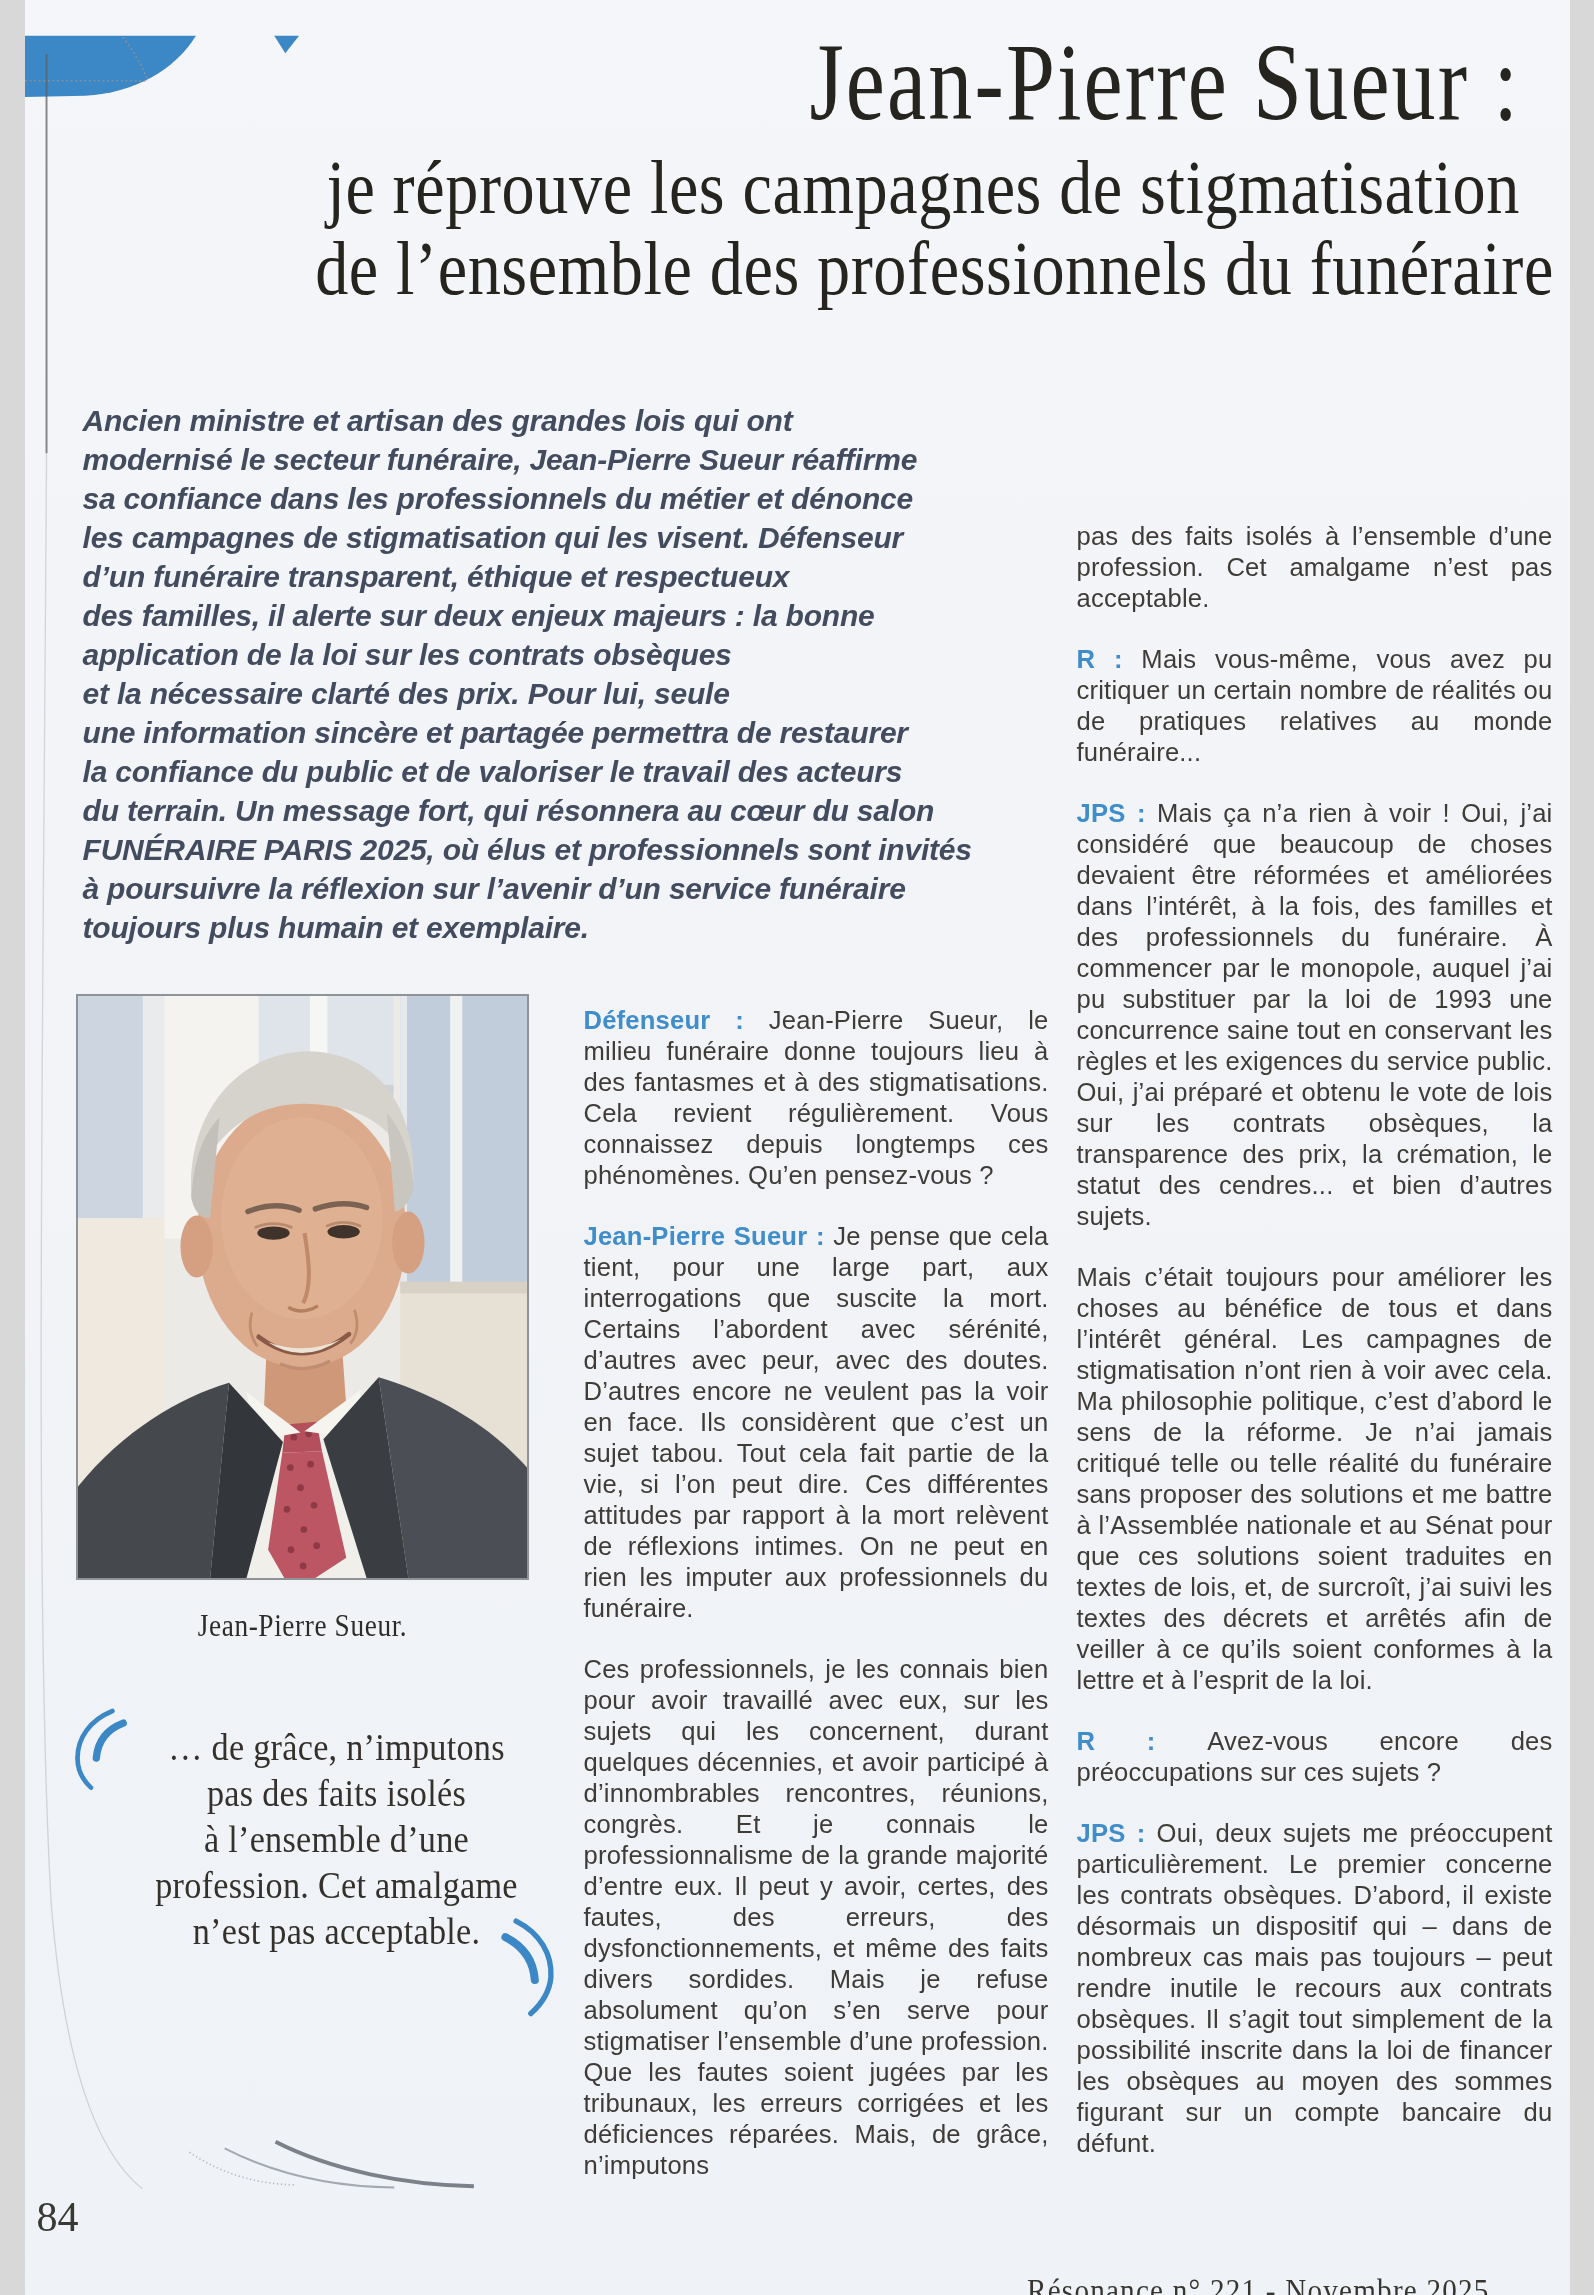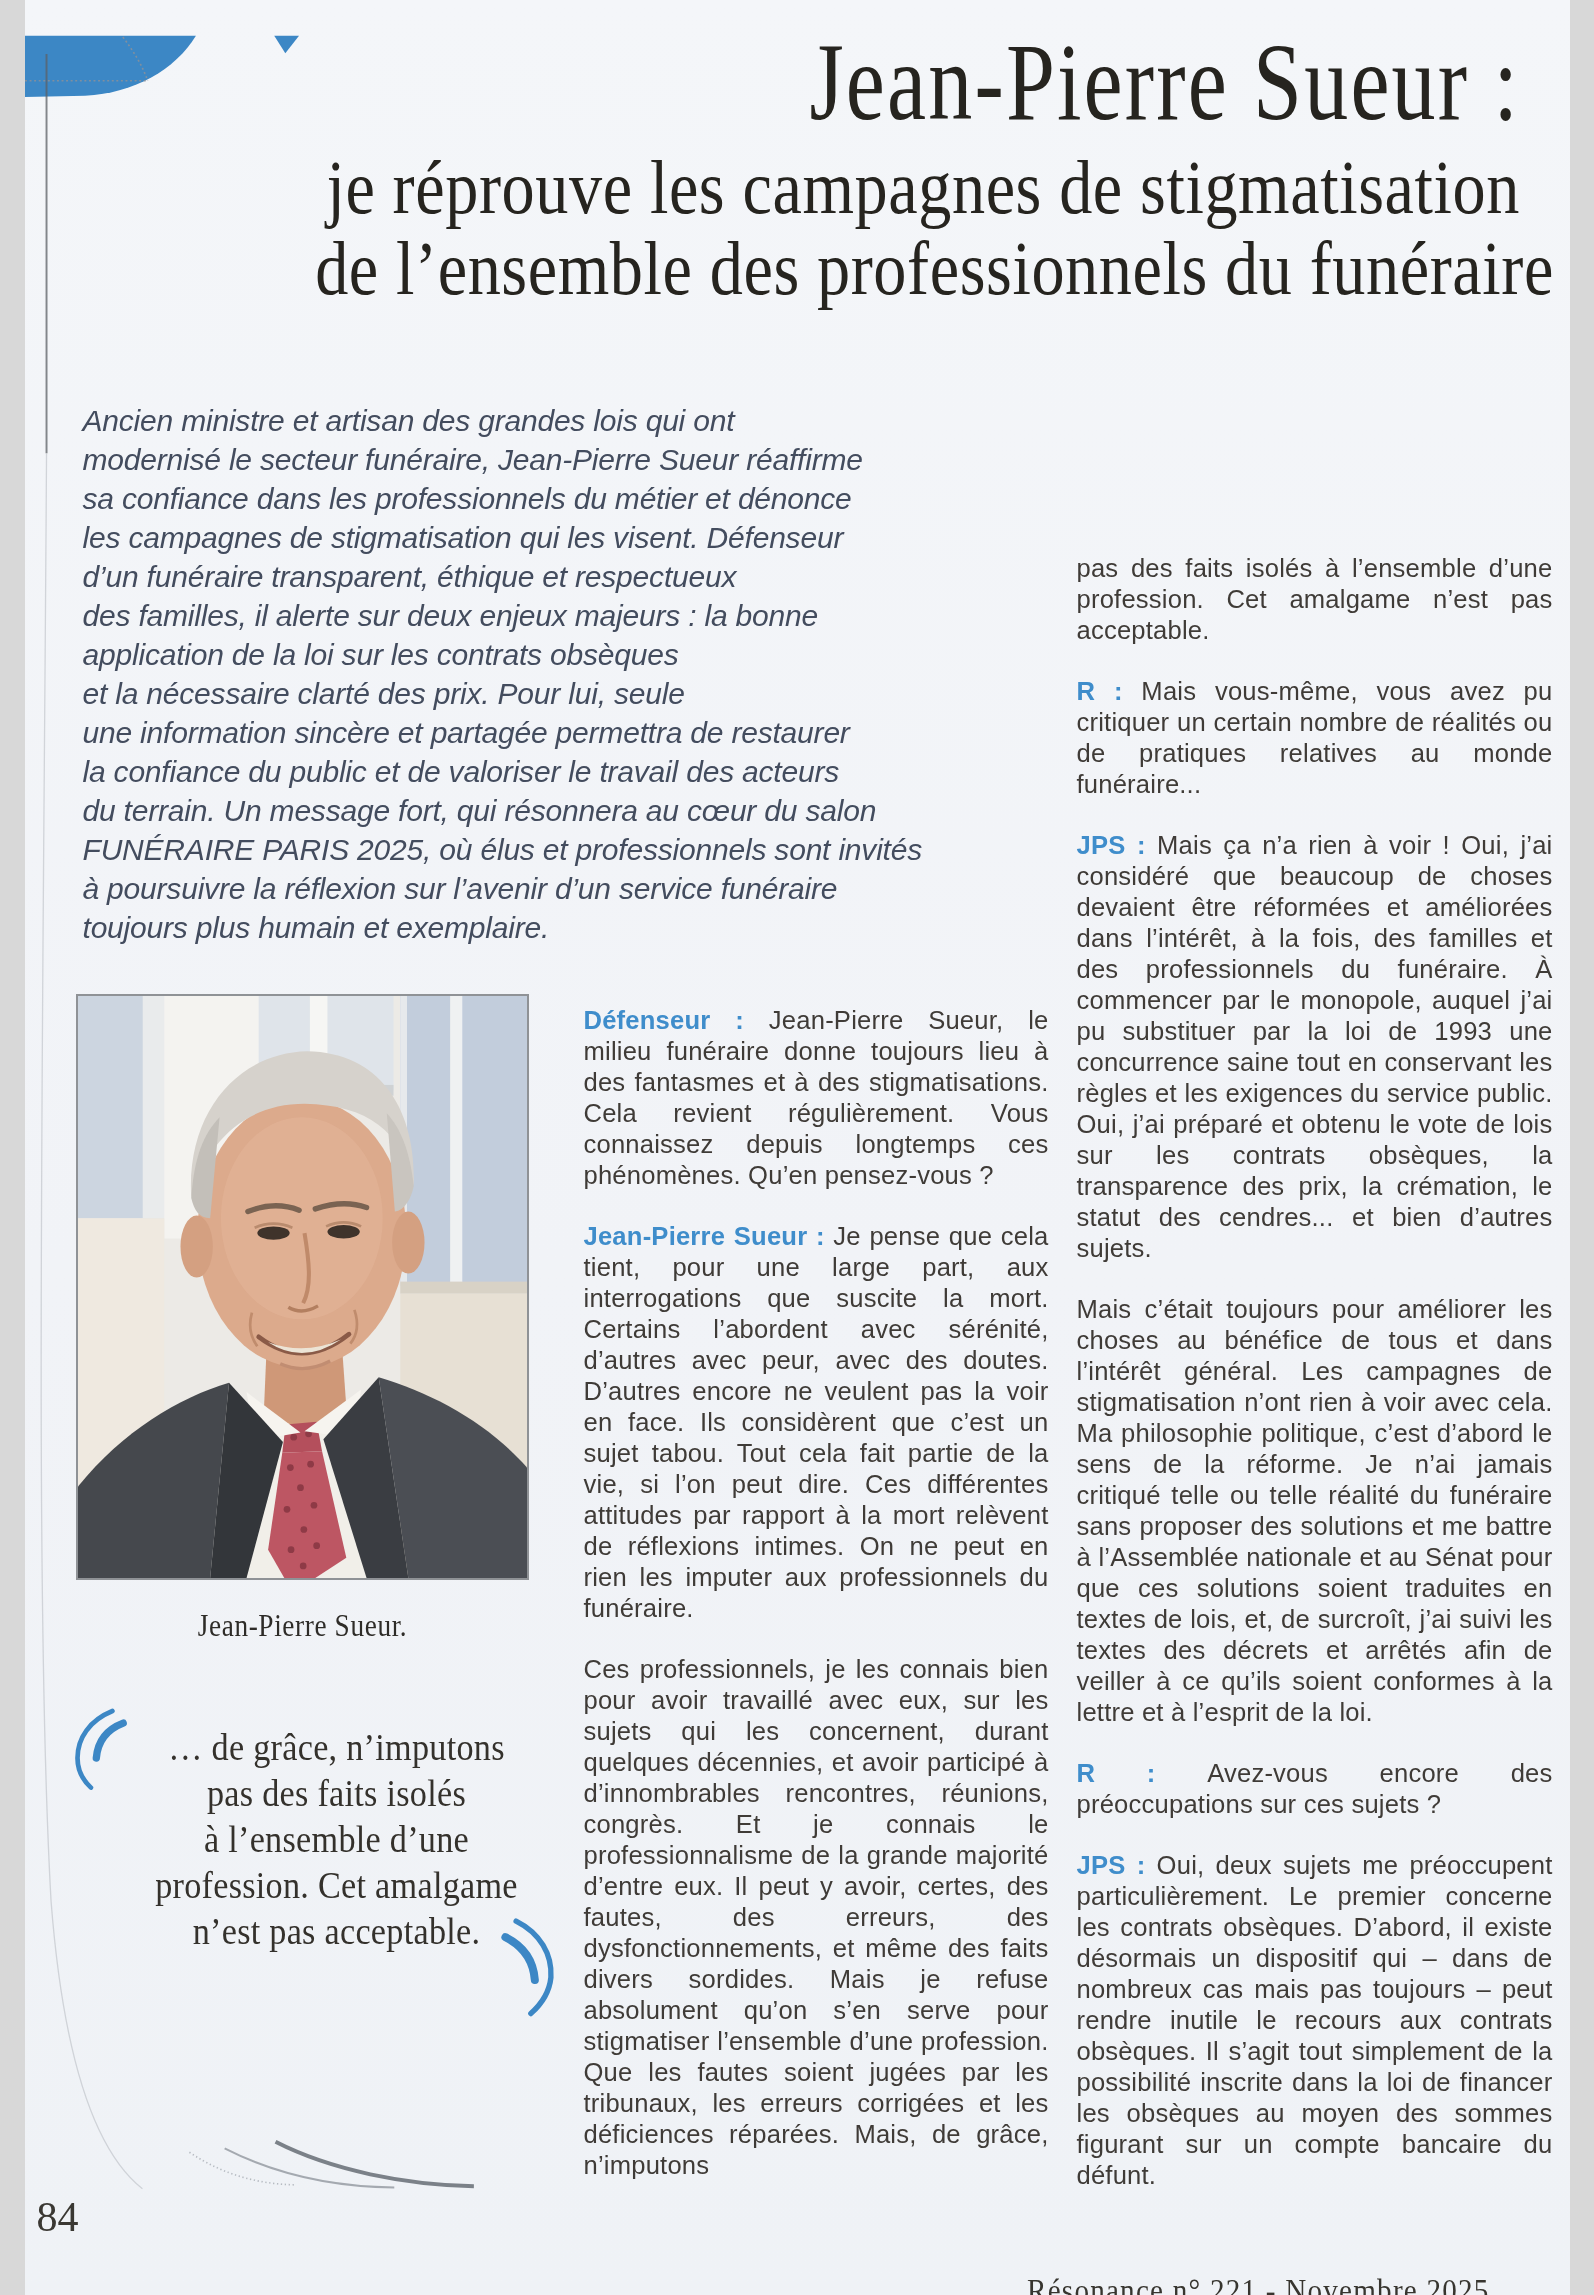--- a/index.html
+++ b/index.html
@@ -18,21 +18,21 @@
 
   
   .title-block{position:absolute;top:19px;left:94px;right:50px;text-align:right;color:#26241f;
     font-family:"Liberation Serif","DejaVu Serif",serif;font-weight:normal;}
   .title-l1{font-size:110px;line-height:1.16;letter-spacing:2.7px;transform:scaleX(0.80);transform-origin:right top;white-space:nowrap;}
   .title-l2,.title-l3{font-size:77px;line-height:1.06;letter-spacing:0.7px;transform:scaleX(0.86);transform-origin:right top;white-space:nowrap;}
 
   
   .intro{
     position:absolute;left:58px;top:401px;width:983px;
-    font-size:30px;line-height:39px;font-weight:normal;font-style:italic;
+    font-size:30px;line-height:39px;font-weight:bold;font-style:italic;
     color:#434c5e;letter-spacing:-0.2px;white-space:pre-line;
   }
 
   
   .photo-frame{
     position:absolute;left:53px;top:996px;width:449px;height:582px;
     outline:2px solid #8f9296;background:#eceae6;
   }
   .photo-frame svg{display:block;width:100%;height:100%;}
   .photo-caption{
@@ -48,21 +48,21 @@
     font-size:38px;line-height:46px;color:#34312c;white-space:pre-line;
     transform:scaleX(0.90);transform-origin:center top;letter-spacing:0.3px;
   }
   .quote-icon{position:absolute;pointer-events:none;}
   .quote-open{left:43px;top:1707px;}
   .quote-close{left:471px;top:1917px;}
 
   
   .col{position:absolute;text-align:justify;font-size:25.6px;line-height:31px;letter-spacing:0.2px;color:#3f3b37;}
   .col-middle{left:559px;top:1005px;width:465px;}
-  .col-right{left:1052px;top:521px;width:476px;margin-top:32px;}
+  .col-right{left:1052px;top:521px;width:476px;}
   .col p{margin:0 0 30px 0;}
   .col p:last-child{margin-bottom:0;}
   .lbl{color:#3f8dcb;font-weight:bold;}
 
   
   .page-number{
     position:absolute;left:12px;top:2193px;
     font-family:"Liberation Serif","DejaVu Serif",serif;font-size:42px;color:#3a3833;text-align:center;
   }
   .footer-issue{

